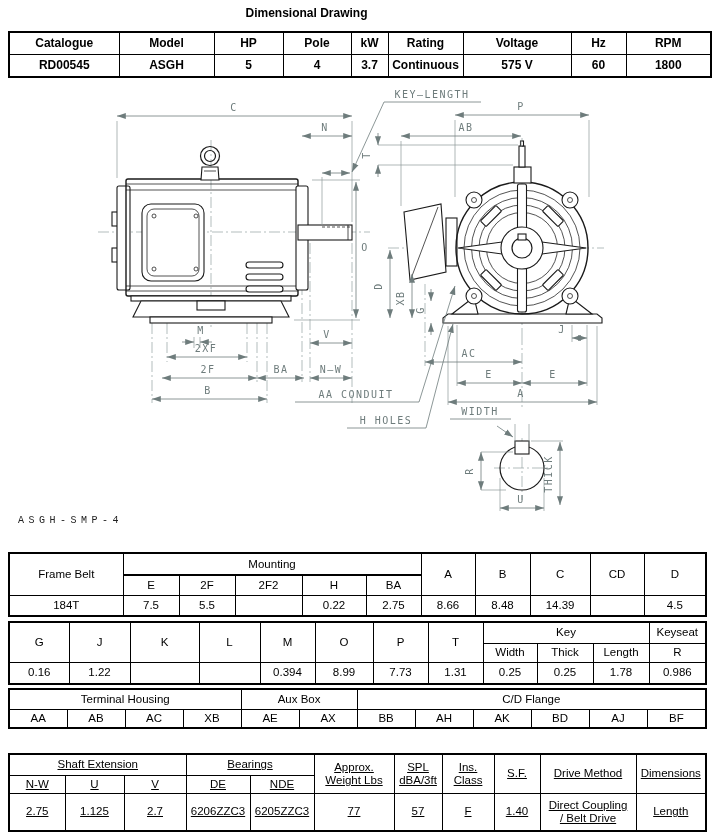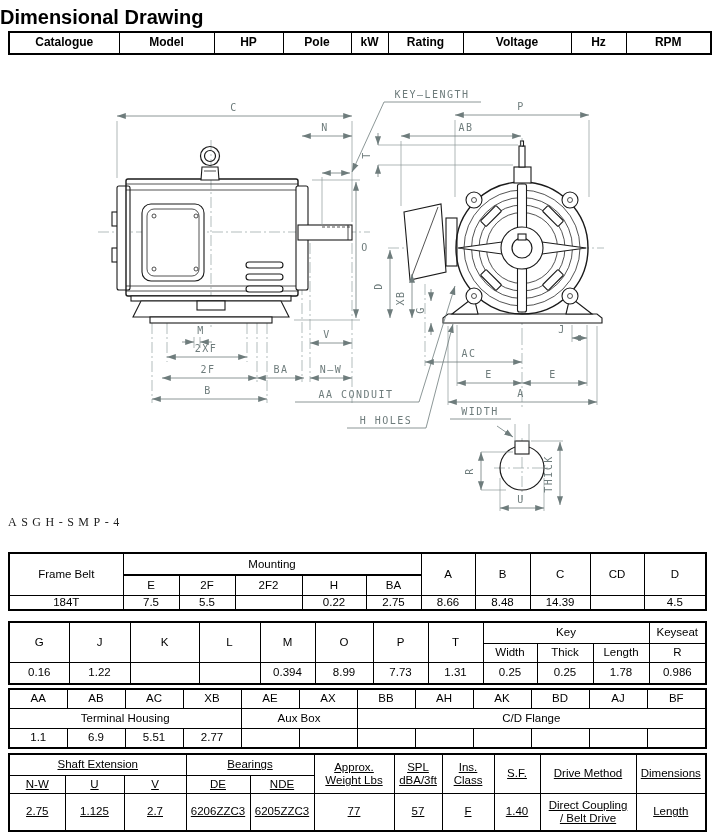--- a/index.html
+++ b/index.html
@@ -1,24 +1,24 @@
 <!DOCTYPE html>
 <html><head>
 <meta charset="utf-8">
 <style>
   html,body{margin:0;padding:0;background:#fff;}
   body{width:715px;height:838px;position:relative;font-family:"Liberation Sans",sans-serif;color:#000;}
   .abs{position:absolute;}
-  #title{top:6px;left:0;width:613px;font-size:20px;font-weight:bold;}
+  #title{top:6px;left:0;width:613px;text-align:center;font-size:12px;font-weight:bold;}
   table{border-collapse:collapse;table-layout:fixed;border:2px solid #000;}
   td{border:1px solid #000;text-align:center;vertical-align:middle;font-size:11.5px;padding:0 2px;line-height:1.12;overflow:hidden;}
   #spec-table td{font-size:12px;}
   .bb2{border-bottom-width:2px;}
   .pre{white-space:pre-line;}
-  #code-label{left:8px;top:515px;font-family:Liberation Serif, serif;font-size:12px;letter-spacing:4.5px;color:#222;}
+  #code-label{left:18px;top:515px;font-family:Liberation Mono, monospace;font-size:10px;letter-spacing:4.5px;color:#222;}
   
   .cl{stroke:#93a2a2;stroke-width:0.7;fill:none;stroke-dasharray:11 3 2 3;}
   .ext{stroke:#8c9a9a;stroke-width:0.7;fill:none;}
   .dim{stroke:#6e7c7c;stroke-width:0.8;fill:none;}
   .blk{stroke:#1a1a1a;stroke-width:1.2;fill:none;}
   .blk14{stroke:#1a1a1a;stroke-width:1.4;fill:none;}
   .blkf{stroke:#1a1a1a;stroke-width:1.1;fill:#fff;}
   .thin{stroke:#1a1a1a;stroke-width:0.75;fill:none;}
   .dl{font-family:"DejaVu Sans Mono",monospace;font-size:10px;letter-spacing:1.5px;fill:#6e7c7c;text-anchor:middle;}
 </style>
@@ -43,20 +43,31 @@
       <tr style="height:22px">
     <td>Catalogue</td>
     <td>Model</td>
     <td>HP</td>
     <td>Pole</td>
     <td>kW</td>
     <td>Rating</td>
     <td>Voltage</td>
     <td>Hz</td>
     <td>RPM</td>
+  </tr>
+  <tr style="height:23px">
+    <td>RD00545</td>
+    <td>ASGH</td>
+    <td>5</td>
+    <td>4</td>
+    <td>3.7</td>
+    <td>Continuous</td>
+    <td>575 V</td>
+    <td>60</td>
+    <td>1800</td>
   </tr>
 </tbody>
   </table>
 
 <svg class="abs" style="left:0;top:85px;" width="715" height="428" viewBox="0 85 715 428">
   <defs>
     <marker id="ar" viewBox="0 0 10 8" markerWidth="9.5" markerHeight="8" refX="9.3" refY="4" orient="auto-start-reverse" markerUnits="userSpaceOnUse">
       <path d="M0,0.8 L9.3,4 L0,7.2 Z" fill="#6e7c7c"></path>
     </marker>
   </defs>
@@ -277,21 +288,21 @@
     <td rowspan="2">CD</td>
     <td rowspan="2">D</td>
   </tr>
   <tr style="height:20px">
     <td>E</td>
     <td>2F</td>
     <td>2F2</td>
     <td>H</td>
     <td>BA</td>
   </tr>
-  <tr style="height:15px">
+  <tr style="height:21px">
     <td>184T</td>
     <td>7.5</td>
     <td>5.5</td>
     <td></td>
     <td>0.22</td>
     <td>2.75</td>
     <td>8.66</td>
     <td>8.48</td>
     <td>14.39</td>
     <td></td>
@@ -360,52 +371,38 @@
       <col style="width:58px">
       <col style="width:58px">
       <col style="width:58px">
       <col style="width:58px">
       <col style="width:58px">
       <col style="width:58px">
       <col style="width:58px">
       <col style="width:59px">
     </colgroup>
   <tbody>
-      <tr style="height:19px">
+      <tr style="height:20px">
+    <td colspan="4">Terminal Housing</td>
+    <td colspan="2">Aux Box</td>
+    <td colspan="6">C/D Flange</td>
+  </tr>
+  <tr style="height:19px">
     <td>AA</td>
     <td>AB</td>
     <td>AC</td>
     <td>XB</td>
     <td>AE</td>
     <td>AX</td>
     <td>BB</td>
     <td>AH</td>
     <td>AK</td>
     <td>BD</td>
     <td>AJ</td>
     <td>BF</td>
-  </tr>
-  <tr style="height:20px">
-    <td colspan="4">Terminal Housing</td>
-    <td colspan="2">Aux Box</td>
-    <td colspan="6">C/D Flange</td>
-  </tr>
-  <tr style="height:20px">
-    <td>1.1</td>
-    <td>6.9</td>
-    <td>5.51</td>
-    <td>2.77</td>
-    <td></td>
-    <td></td>
-    <td></td>
-    <td></td>
-    <td></td>
-    <td></td>
-    <td></td>
-    <td></td>
   </tr>
 </tbody>
   </table>
 
 <table class="abs" style="left:8px;top:753px;width:697px;text-decoration:underline;">
   <colgroup>
       <col style="width:56px">
       <col style="width:59px">
       <col style="width:62px">
       <col style="width:64px">

